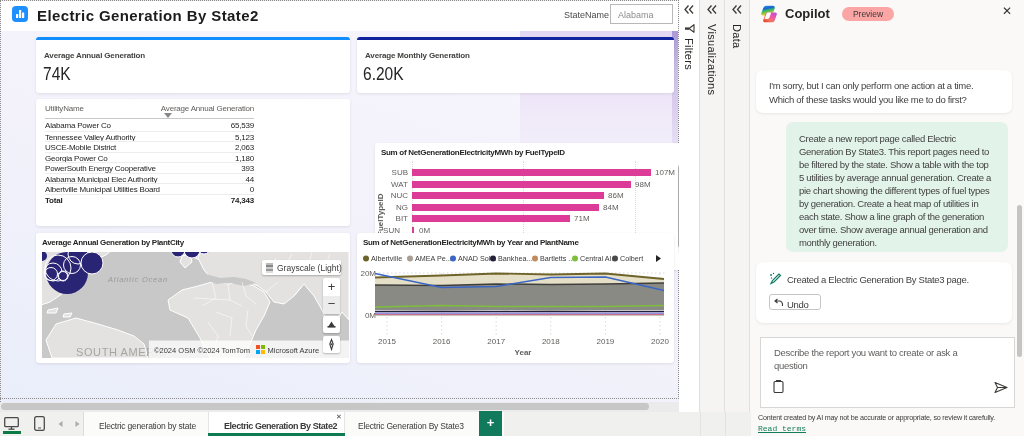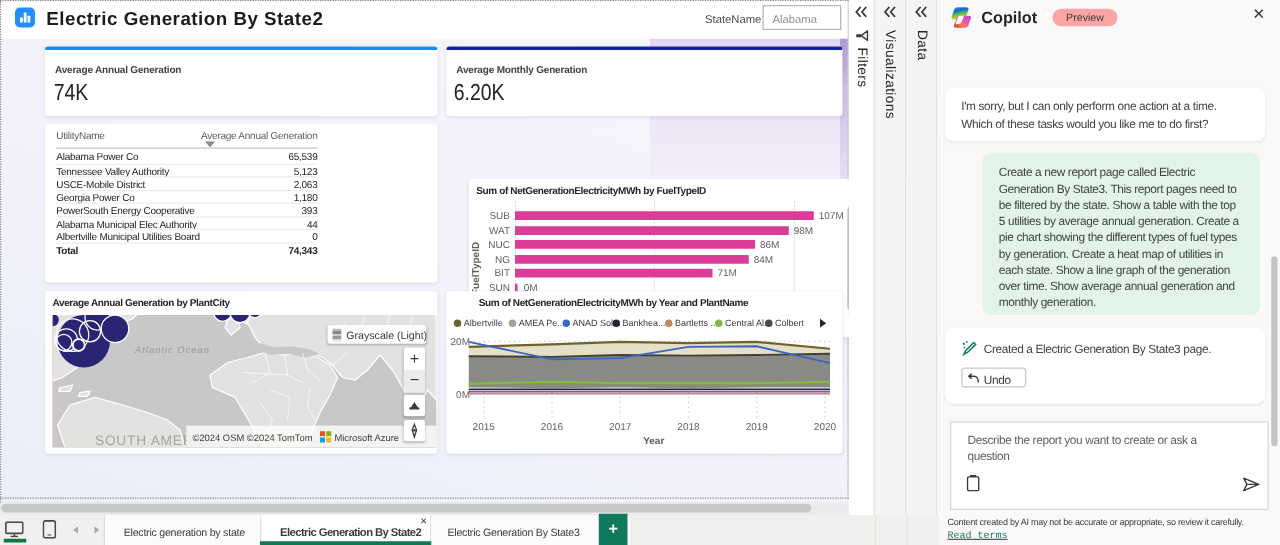--- a/index.html
+++ b/index.html
@@ -179,21 +179,21 @@
       <div class="bc-val" style="left:260px; top:36.5px;">98M</div>
     <div class="bc-cat" style="top:48px;">NUC</div>
       <div class="bc-bar" style="top:49px; width:192px;"></div>
       <div class="bc-val" style="left:233px; top:48px;">86M</div>
     <div class="bc-cat" style="top:59.5px;">NG</div>
       <div class="bc-bar" style="top:60.5px; width:187px;"></div>
       <div class="bc-val" style="left:228px; top:59.5px;">84M</div>
     <div class="bc-cat" style="top:71px;">BIT</div>
       <div class="bc-bar" style="top:72px; width:158px;"></div>
       <div class="bc-val" style="left:199px; top:71px;">71M</div>
-    <div class="bc-cat" style="top:82.5px;">SUN</div>
+    <div class="bc-cat" style="top:82.5px;text-align:center;">SUN</div>
       <div class="bc-bar" style="top:83.5px; width:2px;"></div>
       <div class="bc-val" style="left:44px; top:82.5px;">0M</div>
     <div class="bc-cat" style="top:94px;">DFO</div>
       <div class="bc-bar" style="top:95px; width:2px;"></div>
       <div class="bc-val" style="left:44px; top:94px;">0M</div>
     <div class="bc-x" style="left:31px;">0M</div>
     <div class="bc-x" style="left:141px;">50M</div>
     <div class="bc-x" style="left:250px;">100M</div>
     <div style="position:absolute; left:303px; top:21px; width:6.5px; height:89px; background:#f1f1f1;"></div>
     <div style="position:absolute; left:303px; top:22px; width:6.5px; height:83px; background:#ababab; border-radius:3px;"></div>
@@ -293,21 +293,21 @@
     </div>
     <div style="position:absolute; left:287px; top:103px; width:17px; height:17px; background:#fff; border-radius:2px; box-shadow:0 1px 2px rgba(0,0,0,0.25);">
       <svg width="17" height="17" viewBox="0 0 17 17">
           <path d="M8.5 3.5 L10.2 8 L8.5 13.5 L6.8 8 Z" fill="none" stroke="#3b3b3b" stroke-width="1.1"></path>
           <circle cx="8.5" cy="8.2" r="1" fill="#3b3b3b"></circle>
         </svg>
     </div>
   </div>
 
   <div id="line" class="card">
-    <div class="vtitle" style="left:6px; top:5px;margin-left:20px;">Sum of NetGenerationElectricityMWh by Year and PlantName</div>
+    <div class="vtitle" style="left:6px; top:5px;">Sum of NetGenerationElectricityMWh by Year and PlantName</div>
     <svg style="position:absolute; left:0; top:17px;" width="317" height="113" viewBox="0 0 317 113">
 
       <g font-size="7.2" fill="#3b3a39">
         <circle cx="9" cy="8.5" r="3" fill="#6e6328"></circle>
           <text x="14" y="11">Albertville</text>
         <circle cx="53" cy="8.5" r="3" fill="#a89f94"></circle>
           <text x="58" y="11">AMEA Pe...</text>
         <circle cx="96" cy="8.5" r="3" fill="#3b66c4"></circle>
           <text x="101" y="11">ANAD Sol...</text>
         <circle cx="136" cy="8.5" r="3" fill="#23203a"></circle>

